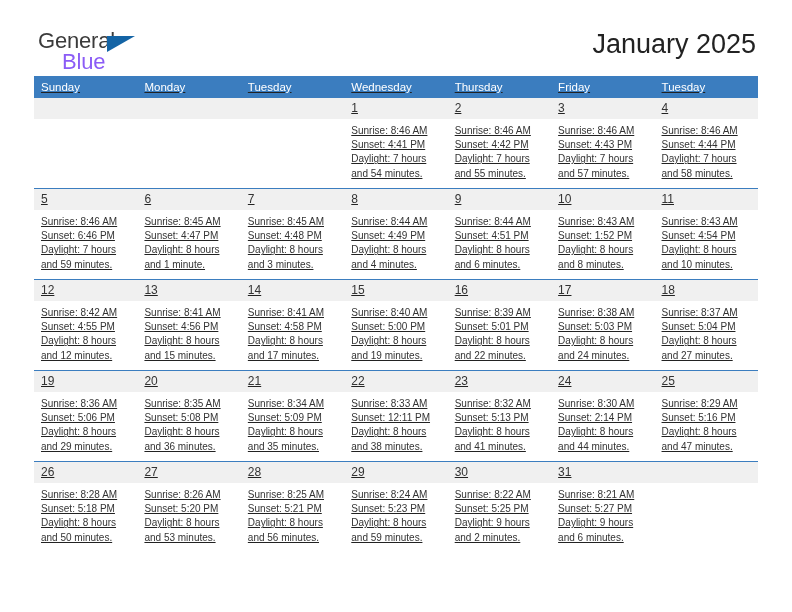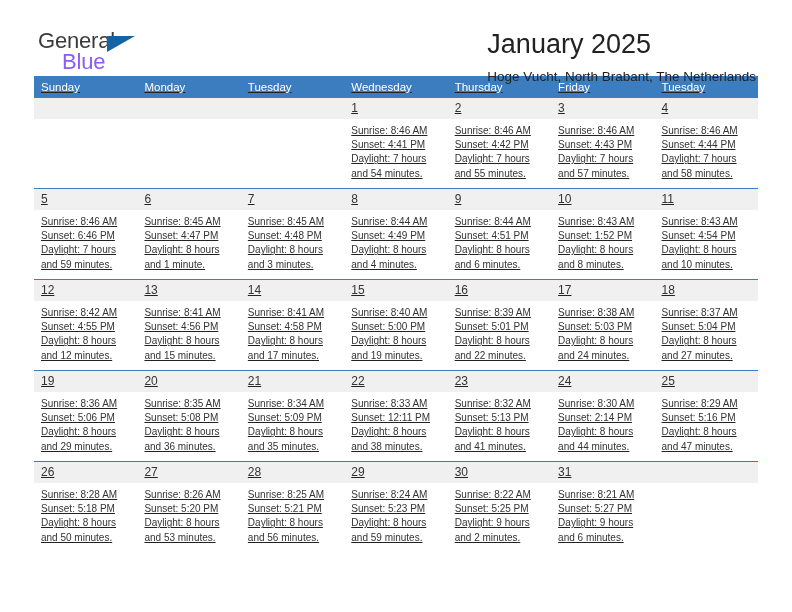--- a/index.html
+++ b/index.html
@@ -58,21 +58,21 @@
   }
   .logo-blue {
     position: absolute;
     left: 28px;
     top: 23px;
     font-size: 22px;
     color: #8b5cf6;
     letter-spacing: -0.2px;
   }
   .title-block {
-    text-align: left;
+    text-align: right;
     padding-right: 2px;
   }
   .cal-title {
     font-size: 27px;
     color: #222222;
     line-height: 32px;
     white-space: nowrap;
   }
   .cal-subtitle {
     font-size: 13.5px;
@@ -141,21 +141,20 @@
   <div class="header">
 
     <div class="logo">
       <span class="logo-general">General</span>
       <span class="logo-tri"></span>
       <span class="logo-blue">Blue</span>
     </div>
 
     <div class="title-block">
       <div class="cal-title">January 2025</div>
-      <div class="cal-subtitle">Hoge Vucht, North Brabant, The Netherlands</div>
     </div>
 
   </div>
 
   <table class="calendar">
     <thead>
       <tr id="weekday-row">
           <th>Sunday</th>
           <th>Monday</th>
           <th>Tuesday</th>

